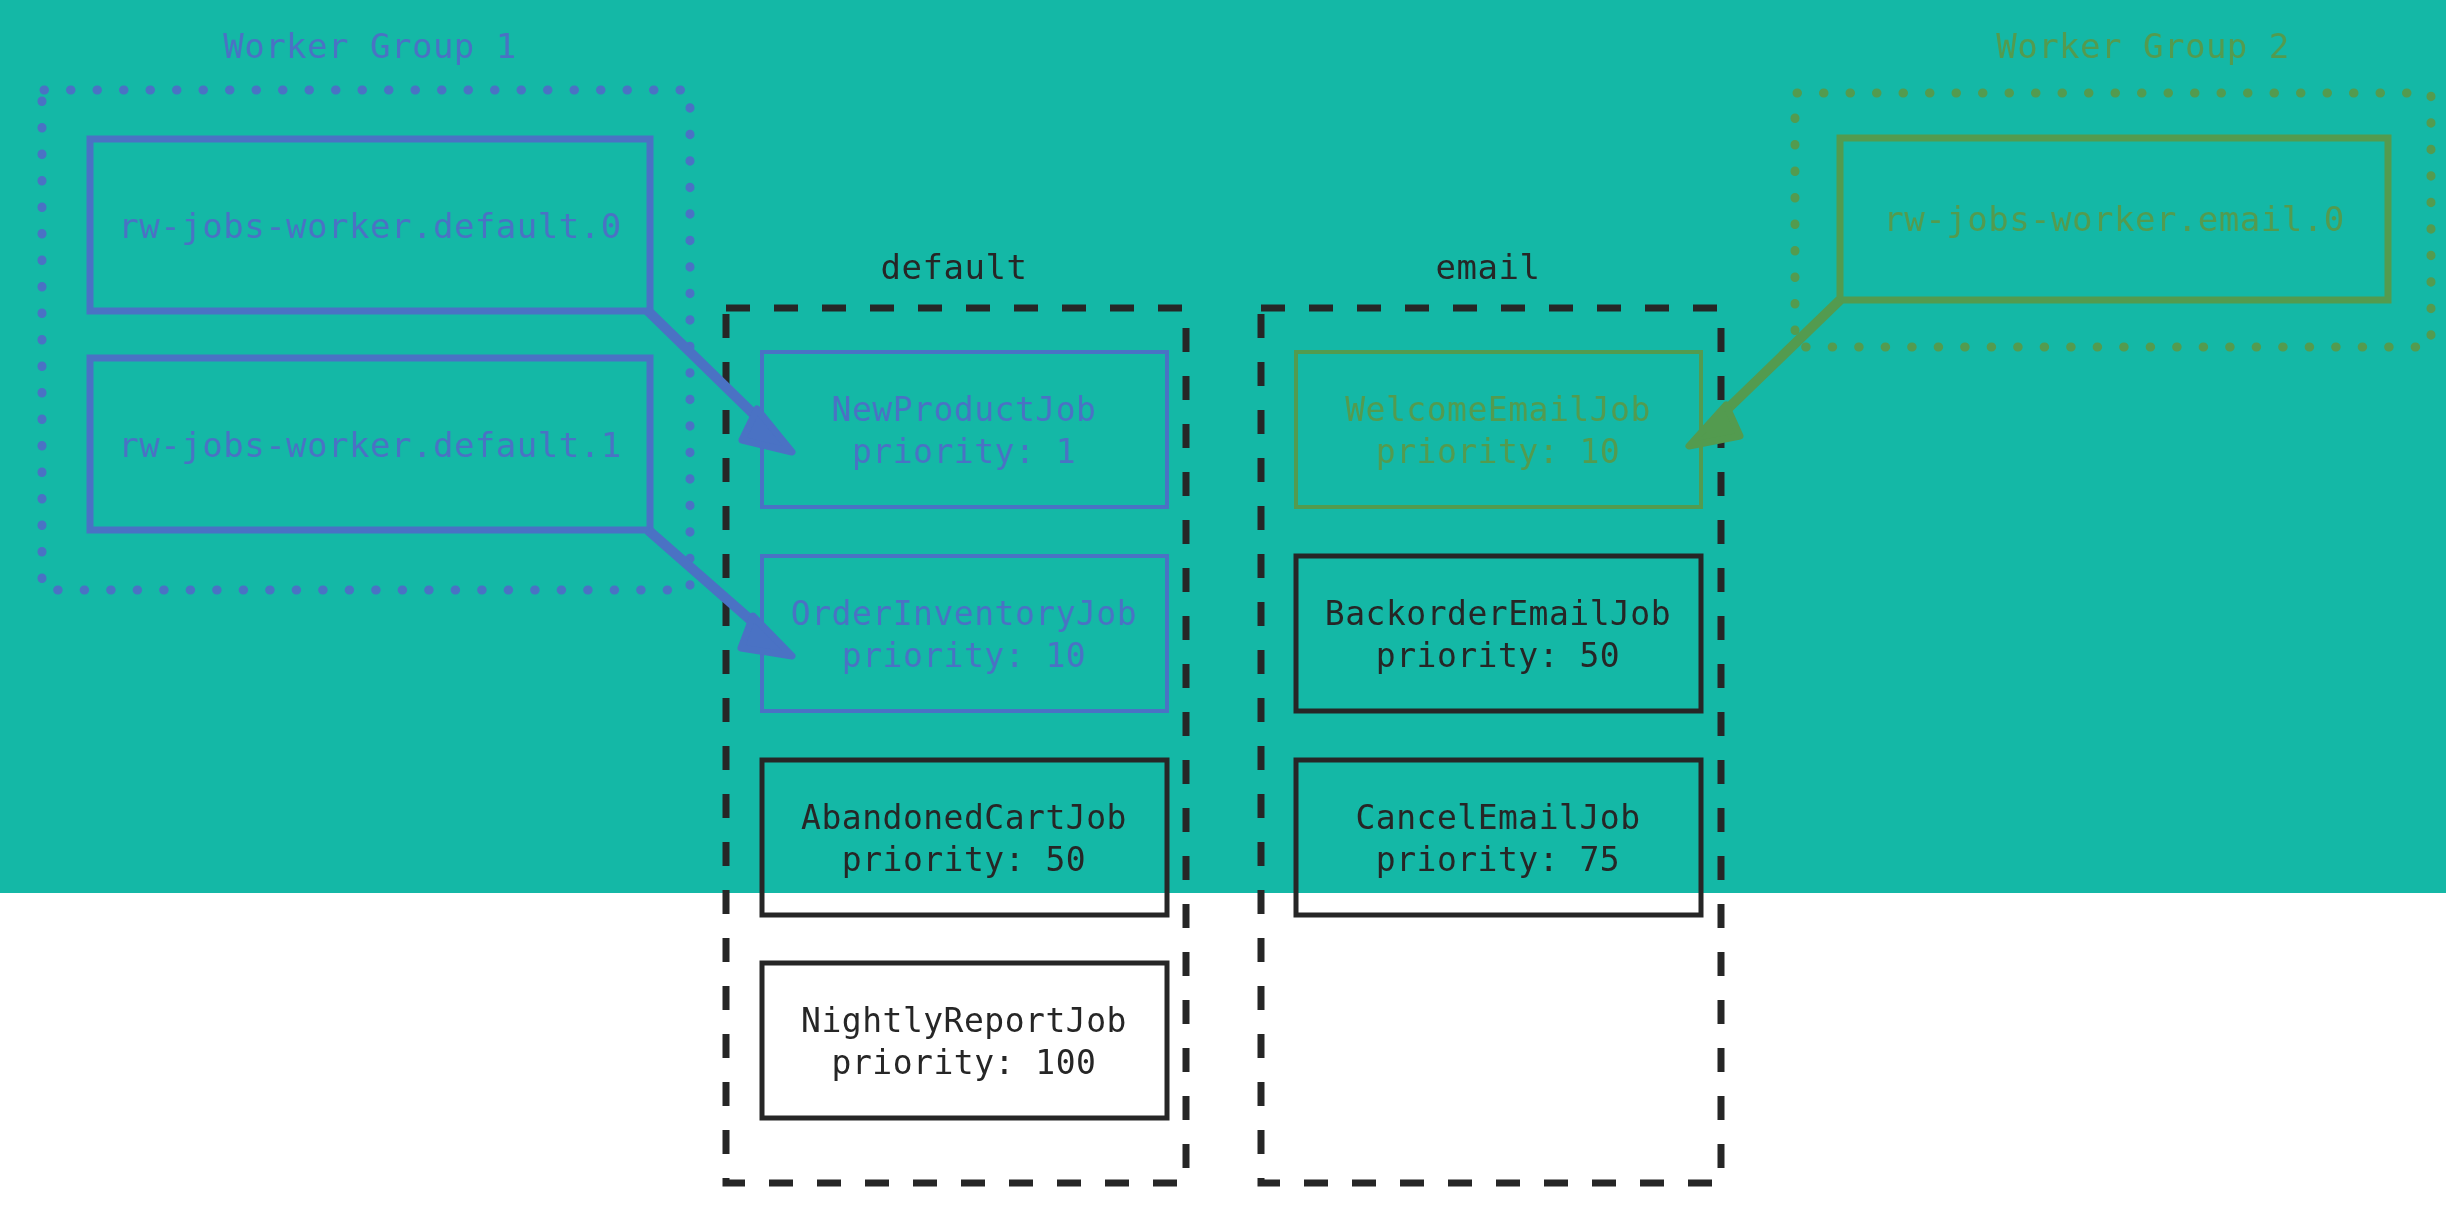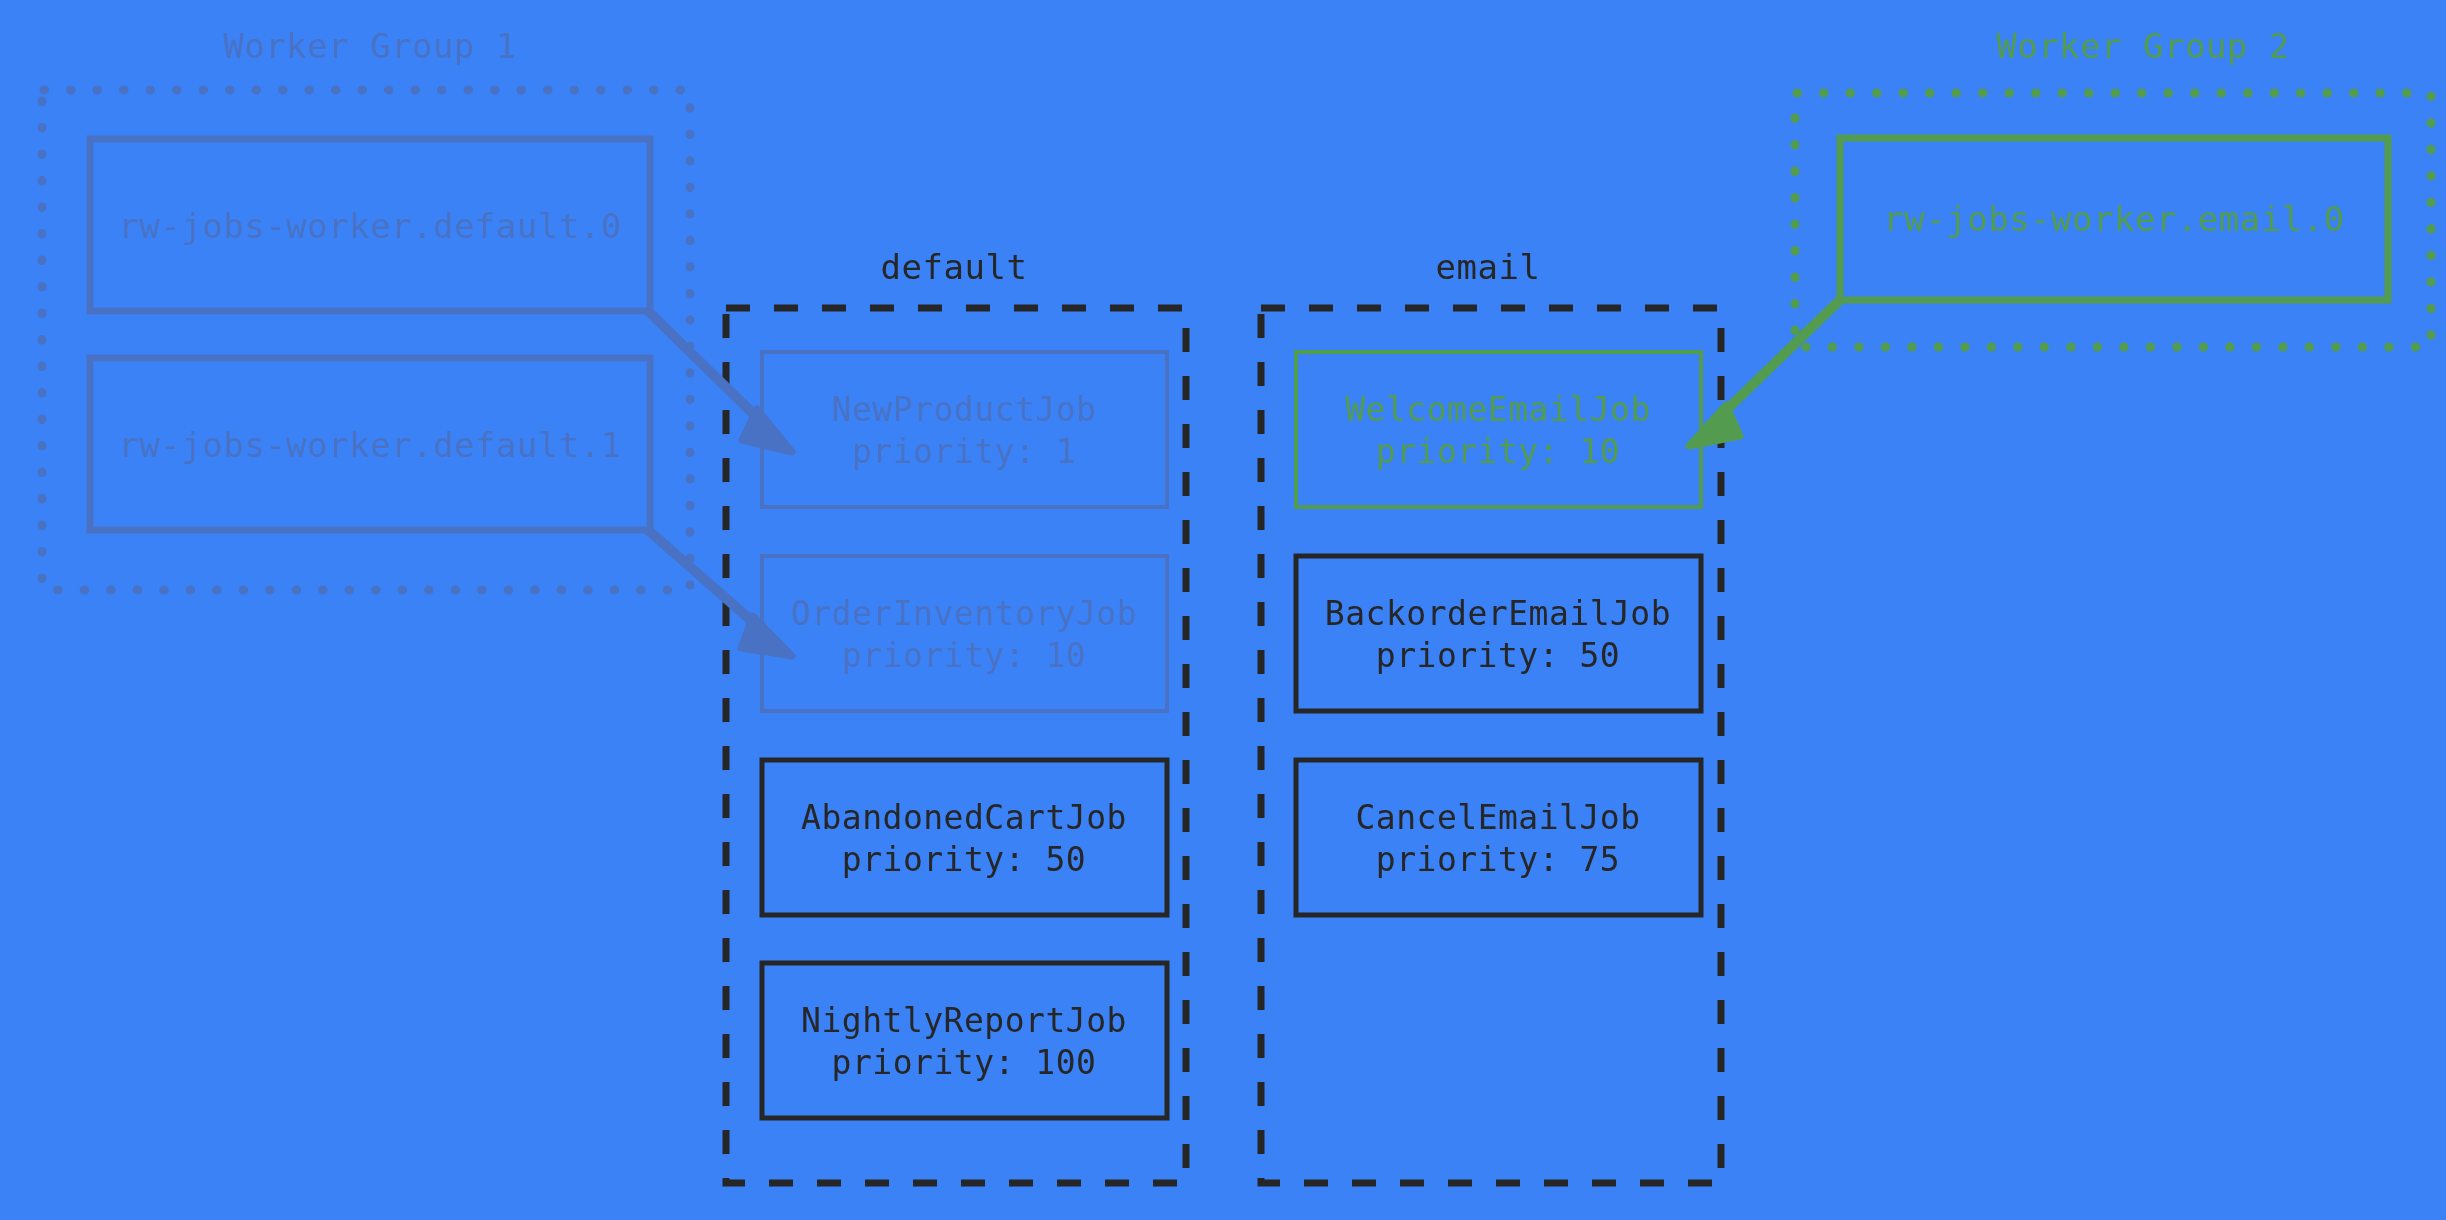--- a/index.html
+++ b/index.html
@@ -9,22 +9,22 @@
   }
   body {
     width: 2446px;
     height: 1220px;
     font-family: "DejaVu Sans Mono", "Liberation Mono", monospace;
     overflow: hidden;
   }
   #diagram-root {
     position: relative;
     width: 2446px;
-    height: 1220px;
-    background: #3b82f6;
+    height: 893px;
+    background: #14b8a6;
   }
   svg.diagram-canvas {
     display: block;
     width: 2446px;
     height: 1220px;
   }
   .grp-label {
     font-family: "DejaVu Sans Mono", "Liberation Mono", monospace;
     font-size: 34px;
     letter-spacing: 0.5px;

